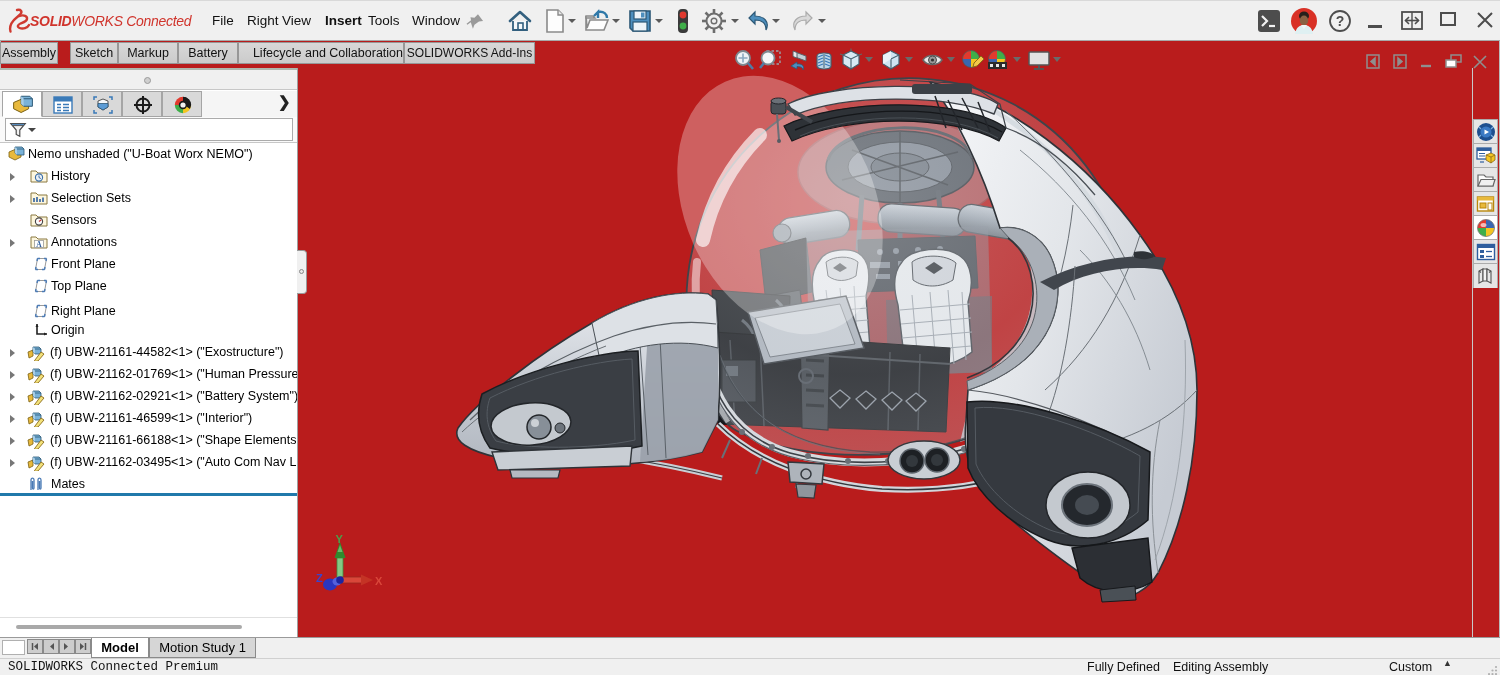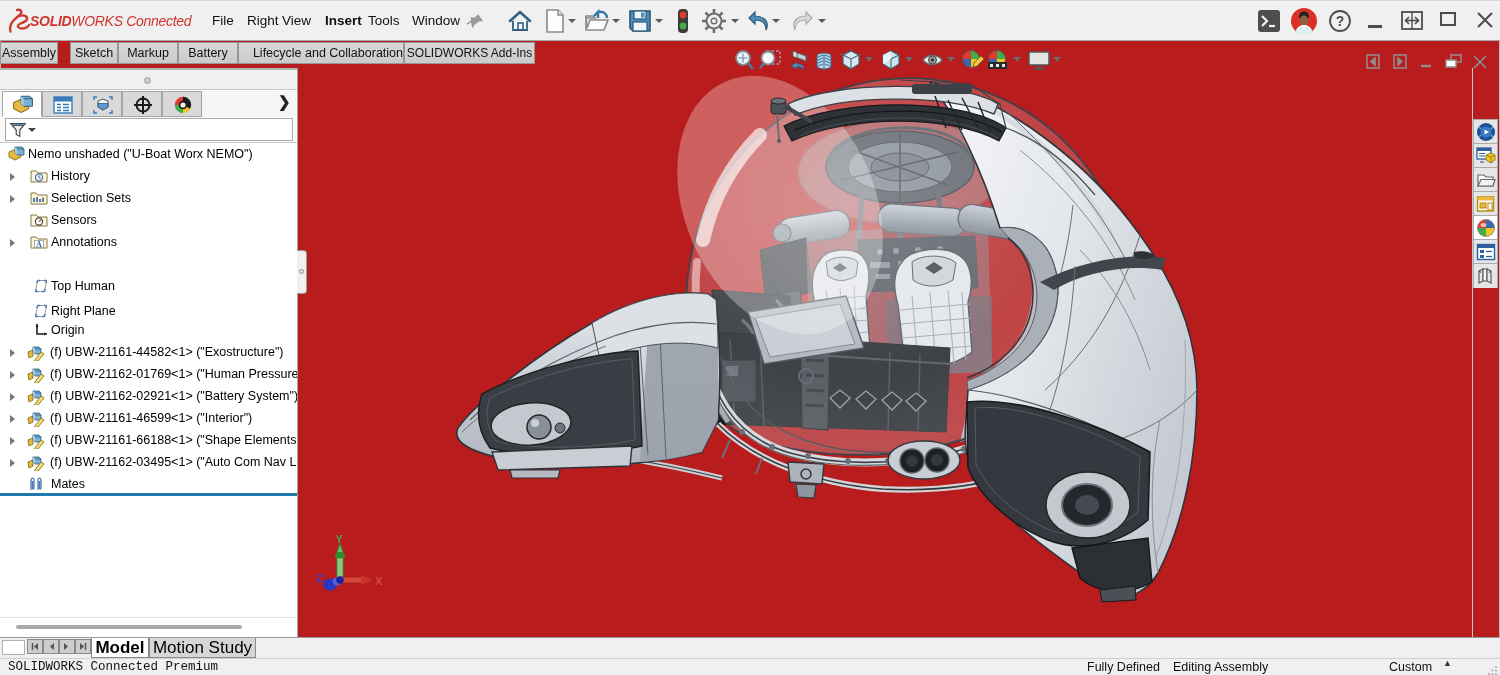--- a/index.html
+++ b/index.html
@@ -42,21 +42,21 @@
 .trow .arr { position:absolute; left:10px; top:8px; width:0; height:0; border-left:5px solid #777; border-top:4px solid transparent; border-bottom:4px solid transparent; }
 .trow .lbl { position:absolute; top:0; }
 .trow svg { position:absolute; top:3px; }
 #bluebar { position:absolute; left:0; top:425px; width:297px; height:3px; background:#2079ab; }
 #hscroll { position:absolute; left:0; top:549px; width:297px; height:19px; background:#ffffff; border-top:1px solid #e0e0e0; }
 #hthumb { position:absolute; left:16px; top:7px; width:226px; height:4px; background:#a9a9a9; border-radius:2px; }
 #splitter { position:absolute; left:297px; top:250px; width:10px; height:44px; background:#f0f0f0; border:1px solid #9a9a9a; border-left:none; border-radius:0 4px 4px 0; }
 #splitter .dot { position:absolute; left:2px; top:18px; width:5px; height:5px; border-radius:50%; background:#e8e8e8; border:1px solid #8a8a8a; }
 
 #modelbar { position:absolute; left:0; top:637px; width:1500px; height:21px; background:#f0f0f0; border-top:1px solid #9a9a9a; }
-.mtab { position:absolute; top:0px; height:20px; line-height:19px; font-size:17px; text-align:center; border:1px solid #8a8a8a; border-top:none; }
+.mtab { position:absolute; top:0px; height:20px; line-height:19px; font-size:13px; text-align:center; border:1px solid #8a8a8a; border-top:none; }
 #tab-model { left:91px; width:58px; background:#ffffff; font-weight:bold; }
 #tab-motion { left:149px; width:107px; background:#d6d6d6; }
 #statusbar { position:absolute; left:0; top:658px; width:1500px; height:17px; background:#f0f0f0; border-top:1px solid #d0d0d0; font-size:12.5px; color:#111; }
 .ddc { position:absolute; top:19px; width:0; height:0; border-top:4.5px solid #5a5a5a; border-left:4px solid transparent; border-right:4px solid transparent; }
 </style>
 </head>
 <body>
 <div id="app">
 
   <svg id="scene" width="1500" height="675" viewBox="0 0 1500 675" style="position:absolute;left:0;top:0;">
@@ -679,26 +679,33 @@
       </div>
       <div class="trow" style="top:88px;">
         <div class="arr"></div>
         <svg width="18" height="16" viewBox="0 0 18 16" style="left:30px;">
             <path d="M1 3 L6 3 L8 5 L17 5 L17 14 L1 14 Z" fill="#fdf6dd" stroke="#8a7840" stroke-width="1"></path>
             <rect x="4.5" y="6.5" width="9" height="7" fill="#fff" stroke="#999" stroke-width="0.8"></rect>
             <text x="9" y="13" text-anchor="middle" font-size="7.5" font-weight="bold" fill="#2f5f9e" font-family="Liberation Serif">A</text>
           </svg>
         <span class="lbl" style="left:51px;">Annotations</span>
       </div>
+      <div class="trow" style="top:110px;">
+        <svg width="16" height="16" viewBox="0 0 16 16" style="left:33px;">
+            <path d="M4.5 2.5 L13.5 2.5 L11.5 13.5 L2.5 13.5 Z" fill="#ffffff" stroke="#9a9a9a" stroke-width="1"></path>
+            <path d="M4.5 2.5 L7 2.5 M4.5 2.5 L4 5 M13.5 2.5 L11 2.5 M13.5 2.5 L13 5 M2.5 13.5 L5 13.5 M2.5 13.5 L3 11 M11.5 13.5 L9 13.5 M11.5 13.5 L12 11" stroke="#4a7ab5" stroke-width="1.4" fill="none"></path>
+          </svg>
+        <span class="lbl" style="left:51px;">Front Plane</span>
+      </div>
       <div class="trow" style="top:132px;">
         <svg width="16" height="16" viewBox="0 0 16 16" style="left:33px;">
             <path d="M4.5 2.5 L13.5 2.5 L11.5 13.5 L2.5 13.5 Z" fill="#ffffff" stroke="#9a9a9a" stroke-width="1"></path>
             <path d="M4.5 2.5 L7 2.5 M4.5 2.5 L4 5 M13.5 2.5 L11 2.5 M13.5 2.5 L13 5 M2.5 13.5 L5 13.5 M2.5 13.5 L3 11 M11.5 13.5 L9 13.5 M11.5 13.5 L12 11" stroke="#4a7ab5" stroke-width="1.4" fill="none"></path>
           </svg>
-        <span class="lbl" style="left:51px;">Top Human</span>
+        <span class="lbl" style="left:51px;">Top Plane</span>
       </div>
       <div class="trow" style="top:157px;">
         <svg width="16" height="16" viewBox="0 0 16 16" style="left:33px;">
             <path d="M4.5 2.5 L13.5 2.5 L11.5 13.5 L2.5 13.5 Z" fill="#ffffff" stroke="#9a9a9a" stroke-width="1"></path>
             <path d="M4.5 2.5 L7 2.5 M4.5 2.5 L4 5 M13.5 2.5 L11 2.5 M13.5 2.5 L13 5 M2.5 13.5 L5 13.5 M2.5 13.5 L3 11 M11.5 13.5 L9 13.5 M11.5 13.5 L12 11" stroke="#4a7ab5" stroke-width="1.4" fill="none"></path>
           </svg>
         <span class="lbl" style="left:51px;">Right Plane</span>
       </div>
       <div class="trow" style="top:176px;">
         <svg width="16" height="16" viewBox="0 0 16 16" style="left:33px;">

